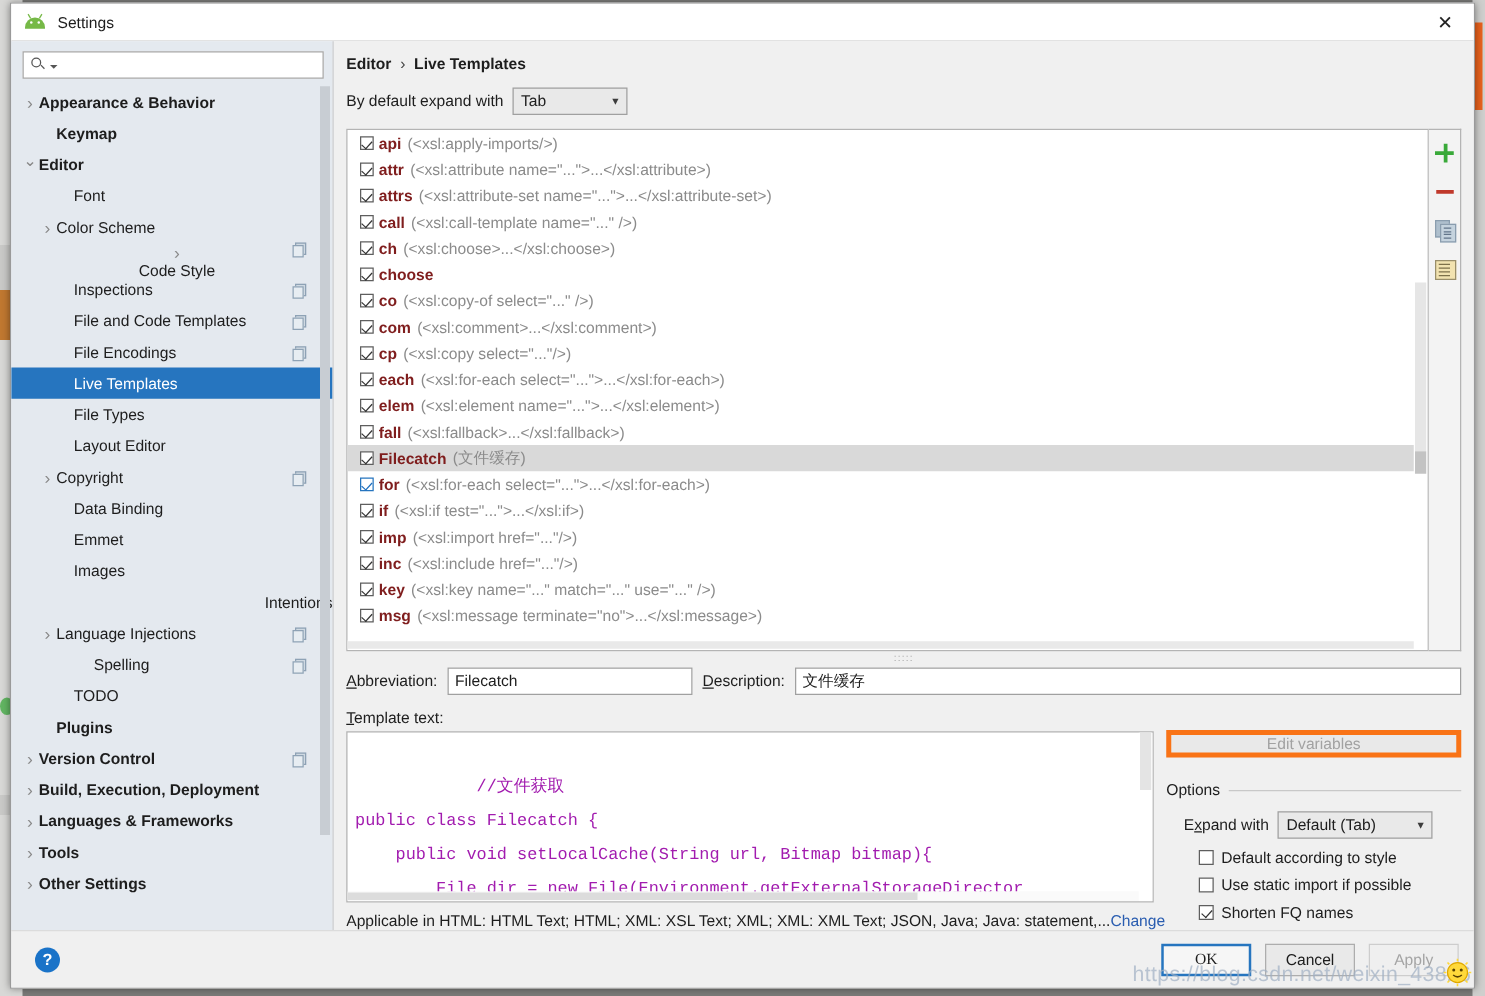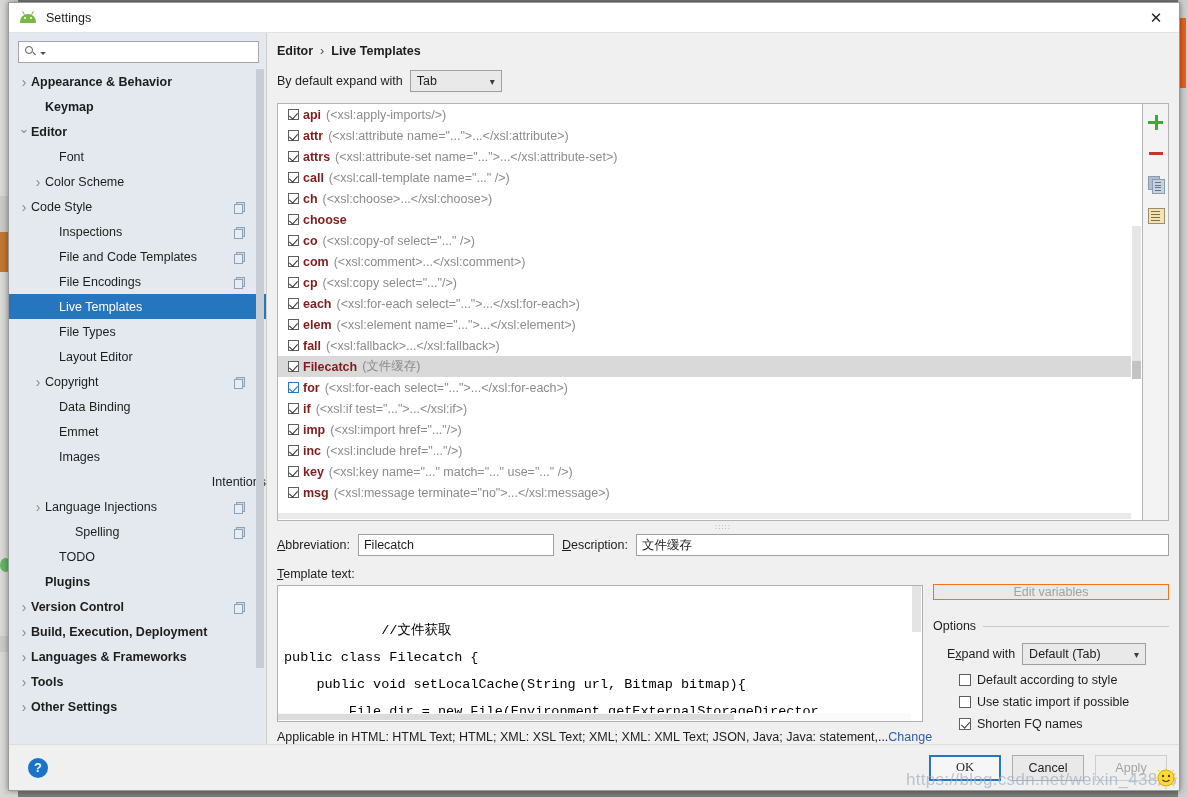--- a/index.html
+++ b/index.html
@@ -239,31 +239,31 @@
   #desc-input { flex:1; min-width:0; }
 
   
   #lower { flex:1; min-height:0; display:flex; margin:11px 10px 0 10px; gap:0; }
   #lower-left { flex:1; min-width:0; display:flex; flex-direction:column; }
   #tpl-text-label { font-size:12.5px; margin-bottom:4px; }
   #tpl-text-label u { text-decoration:underline; }
   #code-area {
     flex:1; min-height:0; background:#fff; border:1px solid #b0b0b0;
     position:relative; overflow:hidden;
-    font-family:"Liberation Mono", monospace; font-size:13.5px; color:#000000;
+    font-family:"Liberation Mono", monospace; font-size:13.5px; color:#a21caf;
     line-height:27px; padding:4px 0 0 6px; white-space:pre;
   }
   #code-vscroll { position:absolute; right:0; top:0; width:11px; bottom:0; background:#fff; }
   #code-vthumb { position:absolute; left:1px; top:0; width:9px; height:46px; background:#e4e4e4; }
   #code-hscroll { position:absolute; left:0; right:11px; bottom:0; height:8px; background:#fafafa; }
   #code-hthumb { position:absolute; left:0; bottom:1px; height:6px; width:72%; background:#dcdcdc; }
 
   #lower-right { width:236px; flex:none; margin-left:10px; display:flex; flex-direction:column; }
   #edit-vars-btn {
-    height:23px; background:#e9e9e9; border:1px solid #f97316; color:#a2a2a2;
+    height:23px; background:#e9e9e9; border:4px solid #f97316; color:#a2a2a2;
     display:flex; align-items:center; justify-content:center; font-size:12.5px;
     margin-top:17px;
   }
   #options-legend {
     display:flex; align-items:center; gap:7px; margin-top:19px; font-size:12.5px; color:#1d1d1d;
   }
   #options-legend .rule { flex:1; height:1px; background:#c8c8c8; }
   #opt-expand-row { display:flex; align-items:center; gap:7px; margin-top:10px; padding-left:14px; font-size:12.5px; }
   #opt-expand-combo { width:124px; }
   .opt-check-row {
@@ -368,21 +368,21 @@
             <span class="label">Editor</span>
           </div>
           <div class="tree-item" style="padding-left: 36px;">
             <span class="arrow "></span>
             <span class="label">Font</span>
           </div>
           <div class="tree-item" style="padding-left: 22px;">
             <span class="arrow closed"></span>
             <span class="label">Color Scheme</span>
           </div>
-          <div class="tree-item" style="">
+          <div class="tree-item" style=" flex-direction: column;">
             <span class="arrow closed"></span>
             <span class="label">Code Style</span>
             <span class="copy-badge"></span>
           </div>
           <div class="tree-item" style="padding-left: 36px;">
             <span class="arrow "></span>
             <span class="label">Inspections</span>
             <span class="copy-badge"></span>
           </div>
           <div class="tree-item" style="padding-left: 36px;">

